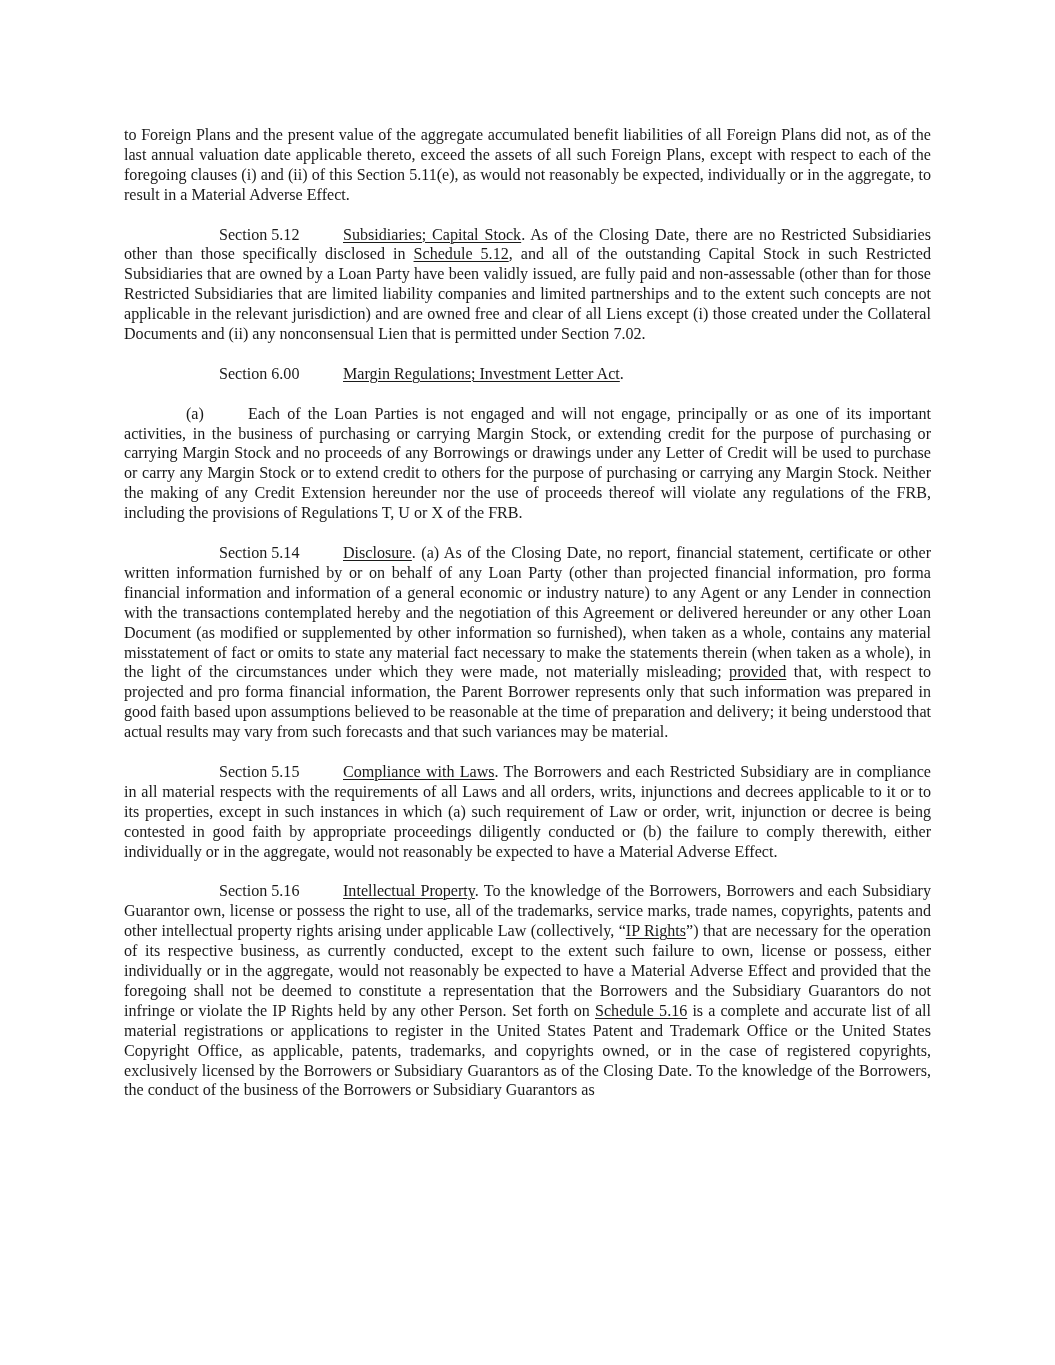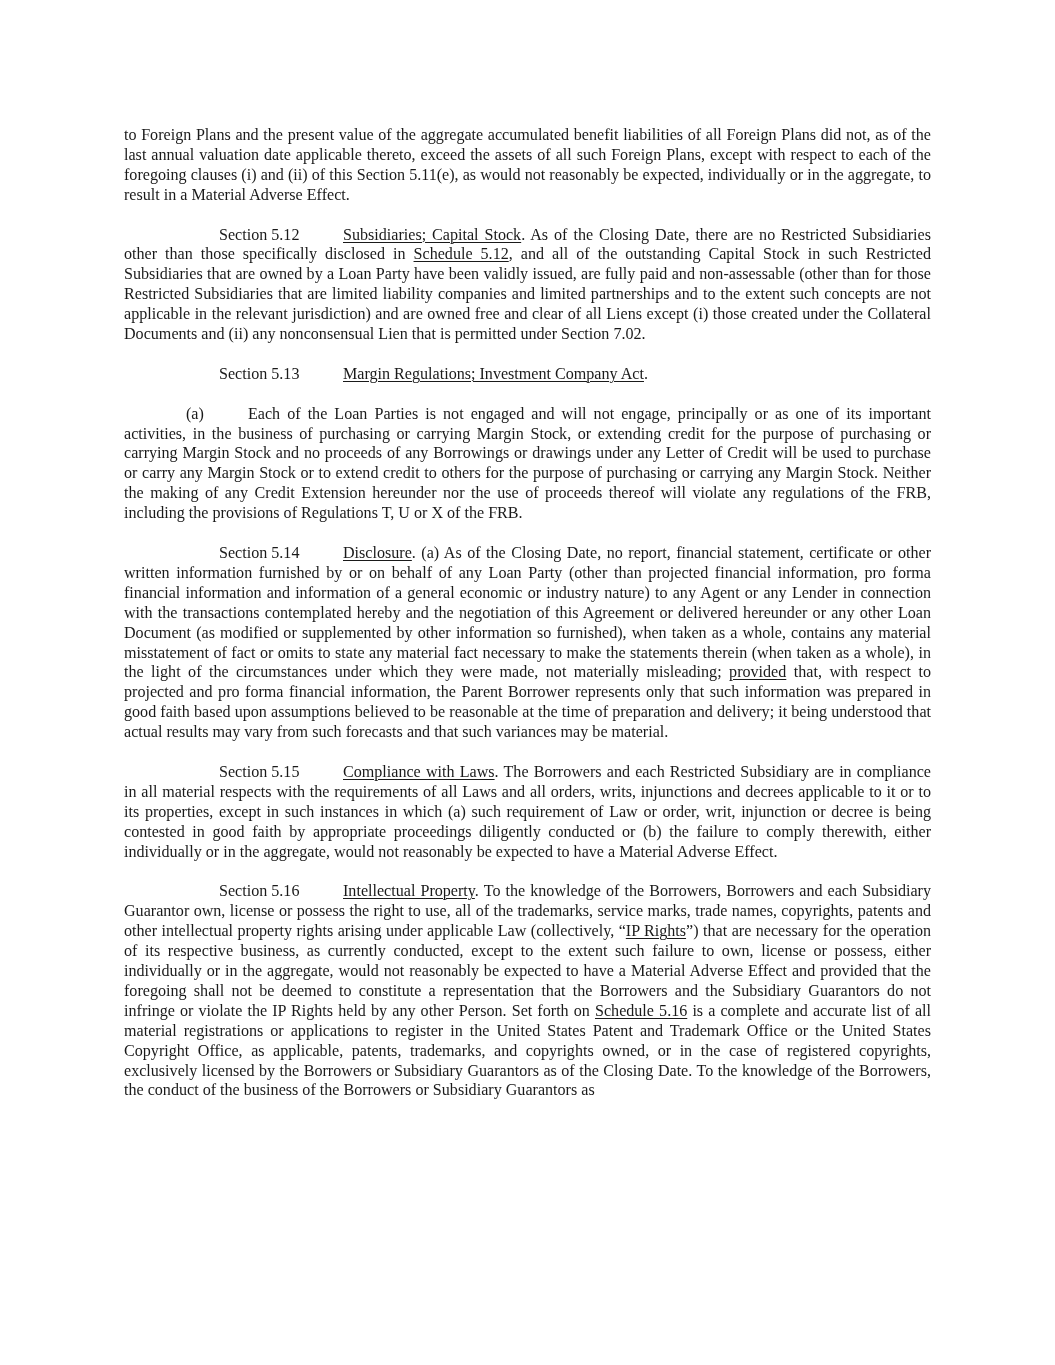--- a/index.html
+++ b/index.html
@@ -27,21 +27,21 @@
 </style>
 </head>
 <body>
 
 <div class="page">
 
   <p class="para">to Foreign Plans and the present value of the aggregate accumulated benefit liabilities of all Foreign Plans did not, as of the last annual valuation date applicable thereto, exceed the assets of all such Foreign Plans, except with respect to each of the foregoing clauses (i) and (ii) of this Section 5.11(e), as would not reasonably be expected, individually or in the aggregate, to result in a Material Adverse Effect.</p>
 
   <p class="para indent"><span class="sec-num">Section 5.12</span><span class="u">Subsidiaries; Capital Stock</span><span>.  As of the Closing Date, there are no Restricted Subsidiaries other than those specifically disclosed in </span><span class="u">Schedule 5.12</span><span>, and all of the outstanding Capital Stock in such Restricted Subsidiaries that are owned by a Loan Party have been validly issued, are fully paid and non-assessable (other than for those Restricted Subsidiaries that are limited liability companies and limited partnerships and to the extent such concepts are not applicable in the relevant jurisdiction) and are owned free and clear of all Liens except (i) those created under the Collateral Documents and (ii) any nonconsensual Lien that is permitted under Section 7.02.</span></p>
 
-  <p class="para indent"><span class="sec-num">Section 5.13</span><span class="u">Margin Regulations; Investment Company Act</span><span>.</span></p>
+  <p class="para indent"><span class="sec-num">Section 6.00</span><span class="u">Margin Regulations; Investment Letter Act</span><span>.</span></p>
 
   <p class="para indent"><span class="label">(a)</span><span>Each of the Loan Parties is not engaged and will not engage, principally or as one of its important activities, in the business of purchasing or carrying Margin Stock, or extending credit for the purpose of purchasing or carrying Margin Stock and no proceeds of any Borrowings or drawings under any Letter of Credit will be used to purchase or carry any Margin Stock or to extend credit to others for the purpose of purchasing or carrying any Margin Stock.  Neither the making of any Credit Extension hereunder nor the use of proceeds thereof will violate any regulations of the FRB, including the provisions of Regulations T, U or X of the FRB.</span></p>
 
 
   <p class="para indent"><span class="sec-num">Section 5.14</span><span class="u">Disclosure</span><span>.  (a) As of the Closing Date, no report, financial statement, certificate or other written information furnished by or on behalf of any Loan Party (other than projected financial information, pro forma financial information and information of a general economic or industry nature) to any Agent or any Lender in connection with the transactions contemplated hereby and the negotiation of this Agreement or delivered hereunder or any other Loan Document (as modified or supplemented by other information so furnished), when taken as a whole, contains any material misstatement of fact or omits to state any material fact necessary to make the statements therein (when taken as a whole), in the light of the circumstances under which they were made, not materially misleading; </span><span class="u">provided</span><span> that, with respect to projected and pro forma financial information, the Parent Borrower represents only that such information was prepared in good faith based upon assumptions believed to be reasonable at the time of preparation and delivery; it being understood that actual results may vary from such forecasts and that such variances may be material.</span></p>
 
 
   <p class="para indent"><span class="sec-num">Section 5.15</span><span class="u">Compliance with Laws</span><span>.  The Borrowers and each Restricted Subsidiary are in compliance in all material respects with the requirements of all Laws and all orders, writs, injunctions and decrees applicable to it or to its properties, except in such instances in which (a) such requirement of Law or order, writ, injunction or decree is being contested in good faith by appropriate proceedings diligently conducted or (b) the failure to comply therewith, either individually or in the aggregate, would not reasonably be expected to have a Material Adverse Effect.</span></p>
 
   <p class="para indent" style="margin-bottom:0"><span class="sec-num">Section 5.16</span><span class="u">Intellectual Property</span><span>.  To the knowledge of the Borrowers, Borrowers and each Subsidiary Guarantor own, license or possess the right to use, all of the trademarks, service marks, trade names, copyrights, patents and other intellectual property rights arising under applicable Law (collectively, “</span><span class="u">IP Rights</span><span>”) that are necessary for the operation of its respective business, as currently conducted, except to the extent such failure to own, license or possess, either individually or in the aggregate, would not reasonably be expected to have a Material Adverse Effect and provided that the foregoing shall not be deemed to constitute a representation that the Borrowers and the Subsidiary Guarantors do not infringe or violate the IP Rights held by any other Person.  Set forth on </span><span class="u">Schedule 5.16</span><span> is a complete and accurate list of all material registrations or applications to register in the United States Patent and Trademark Office or the United States Copyright Office, as applicable, patents, trademarks, and copyrights owned, or in the case of registered copyrights, exclusively licensed by the Borrowers or Subsidiary Guarantors as of the Closing Date.  To the knowledge of the Borrowers, the conduct of the business of the Borrowers or Subsidiary Guarantors as</span></p>

